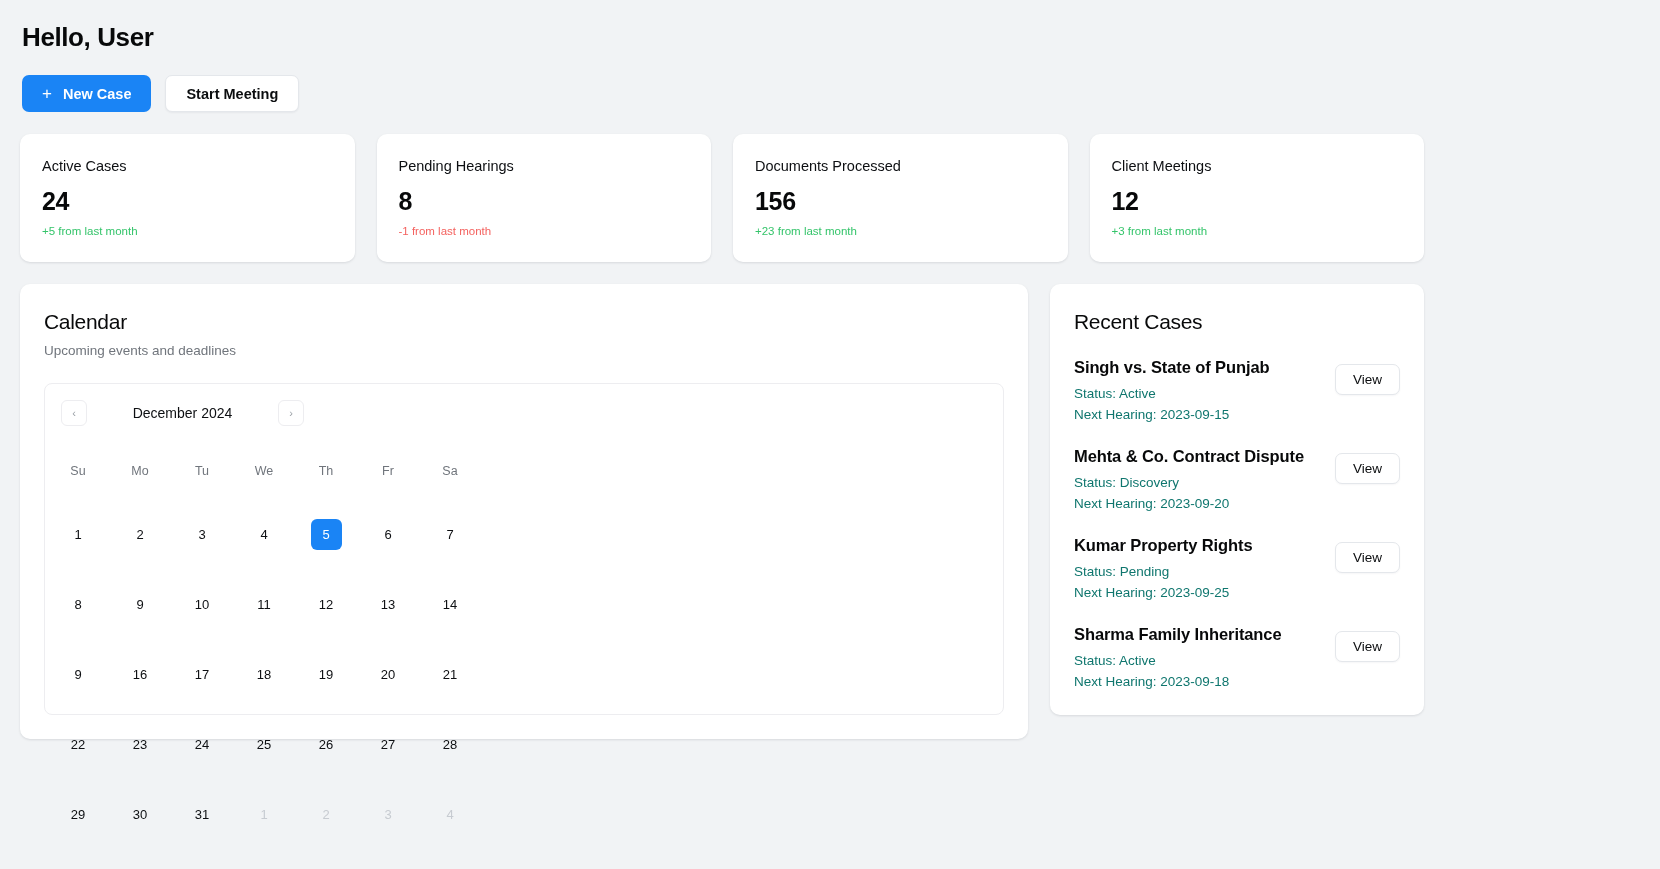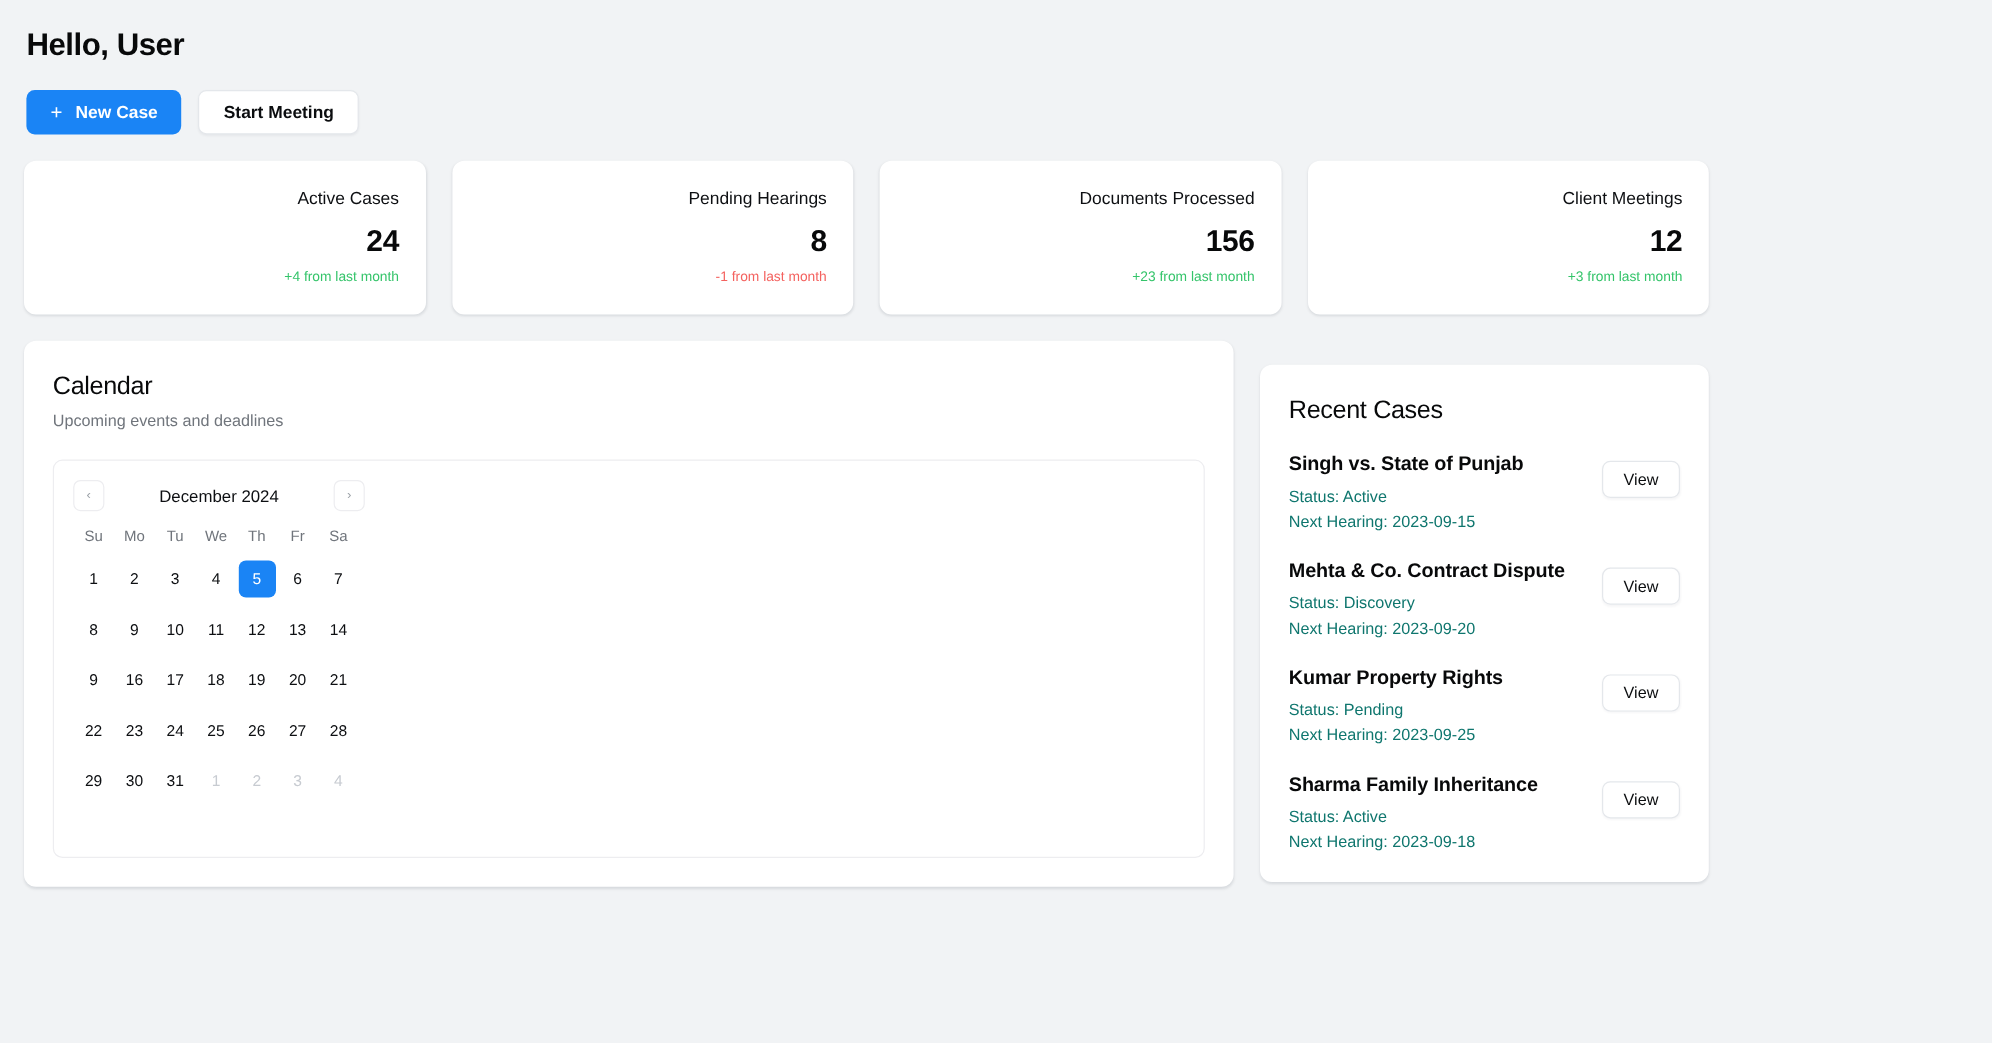--- a/index.html
+++ b/index.html
@@ -57,21 +57,20 @@
     grid-template-columns: repeat(4, 1fr);
     gap: 22px;
     margin-top: 22px;
   }
   .stat-card {
     background: #ffffff;
     border-radius: 10px;
     padding: 24px 22px 22px 22px;
     min-height: 128px;
     box-shadow: 0 1px 3px rgba(16,24,40,0.08), 0 1px 2px rgba(16,24,40,0.04);
-    text-align: right;
   }
   .stat-title { font-size: 14.5px; color: #0d0f12; margin-bottom: 13px; }
   .stat-value { font-size: 25px; font-weight: bold; letter-spacing: -0.3px; color: #08090a; }
   .stat-delta { font-size: 11.5px; margin-top: 9px; }
   .delta-up { color: #34c46a; }
   .delta-down { color: #f4625f; }
 
   .main-row {
     display: flex;
     gap: 22px;
@@ -84,21 +83,20 @@
     width: 1008px;
     padding: 26px 24px 24px 24px;
     box-shadow: 0 1px 3px rgba(16,24,40,0.08), 0 1px 2px rgba(16,24,40,0.04);
   }
   .cases-card {
     background: #ffffff;
     border-radius: 10px;
     flex: 1;
     padding: 26px 24px 26px 24px;
     box-shadow: 0 1px 3px rgba(16,24,40,0.08), 0 1px 2px rgba(16,24,40,0.04);
-    margin-top: 20px;
   }
   .card-title {
     font-size: 21px;
     font-weight: normal;
     letter-spacing: -0.3px;
     color: #08090a;
   }
   .card-subtitle { font-size: 13.5px; color: #70757c; margin-top: 9px; }
 
   .calendar-widget {
@@ -126,22 +124,23 @@
     cursor: pointer;
     font-family: "Liberation Sans", sans-serif;
   }
   .cal-month { font-size: 14px; color: #0d0f12; }
 
   .cal-grid {
     display: grid;
     grid-template-columns: repeat(7, 34px);
     column-gap: 0px;
     row-gap: 0px;
-    margin-top: 6px;
+    margin-top: 30px;
     margin-left: 2px;
+    gap: 28px;
   }
   .cal-dow {
     font-size: 12.5px;
     color: #70757c;
     text-align: center;
     height: 30px;
     line-height: 30px;
   }
   .cal-day {
     font-size: 13px;
@@ -203,21 +202,21 @@
       <span class="plus">+</span>
       <span>New Case</span>
     </button>
     <button class="btn-secondary">Start Meeting</button>
   </div>
 
   <div class="stats-row" id="stats-row">
       <div class="stat-card">
         <div class="stat-title">Active Cases</div>
         <div class="stat-value">24</div>
-        <div class="stat-delta delta-up">+4 from last month</div>
+        <div class="stat-delta delta-up">+5 from last month</div>
       </div>
       <div class="stat-card">
         <div class="stat-title">Pending Hearings</div>
         <div class="stat-value">8</div>
         <div class="stat-delta delta-down">-1 from last month</div>
       </div>
       <div class="stat-card">
         <div class="stat-title">Documents Processed</div>
         <div class="stat-value">156</div>
         <div class="stat-delta delta-up">+23 from last month</div>

